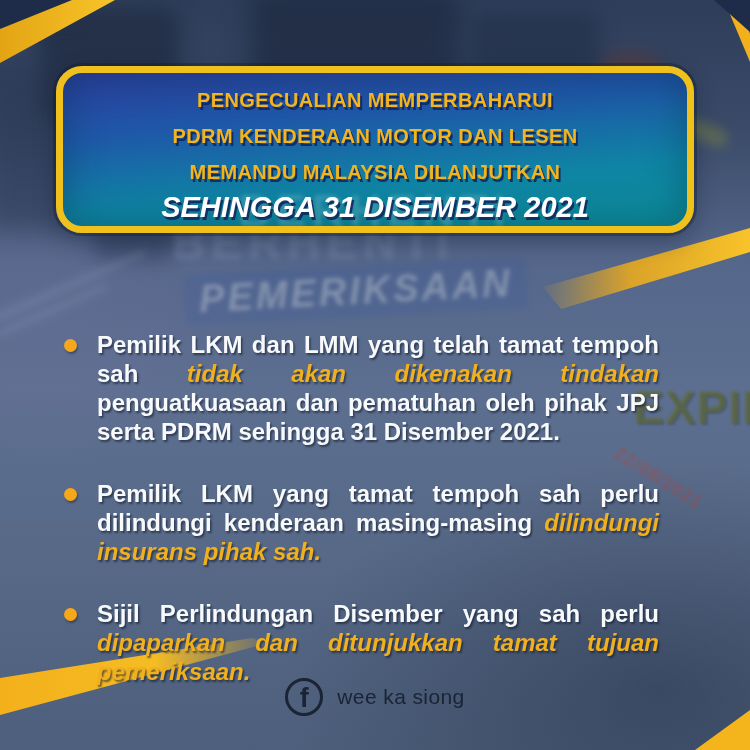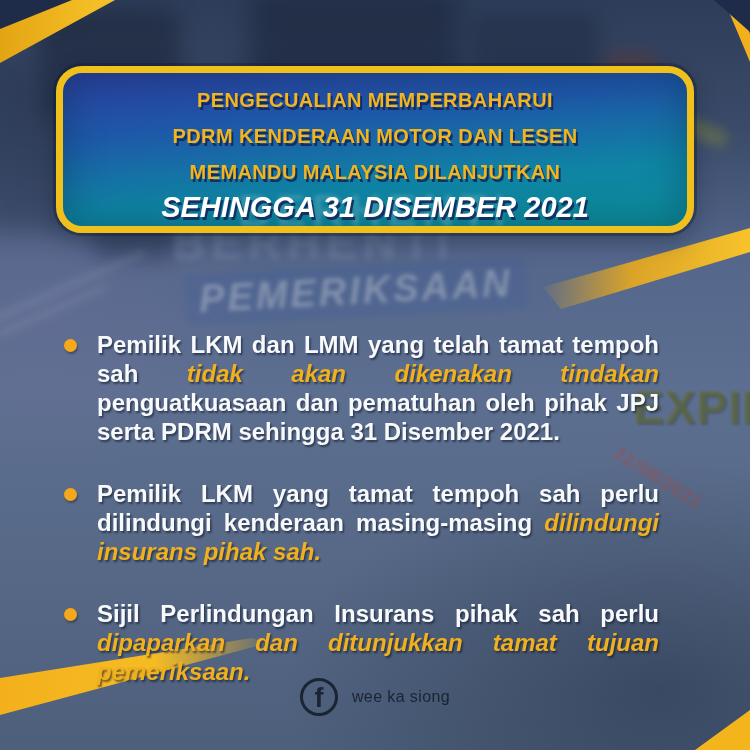--- a/index.html
+++ b/index.html
@@ -77,21 +77,21 @@
     display:flex;justify-content:center;align-items:center;gap:28px;}
   .social{display:flex;align-items:center;gap:14px;}
   .circle-icon{width:38px;height:38px;border:3px solid #1a2433;border-radius:50%;
     display:flex;align-items:center;justify-content:center;box-sizing:border-box;position:relative;}
   .fb-f{font-size:27px;font-weight:bold;color:#1a2433;line-height:1;margin-top:3px;}
   .ig-frame{width:19px;height:19px;border:2.5px solid #1a2433;border-radius:6px;
     box-sizing:border-box;position:relative;}
   .ig-lens{position:absolute;left:50%;top:50%;width:8px;height:8px;margin:-5.5px 0 0 -5.5px;
     border:1.5px solid #1a2433;border-radius:50%;}
   .ig-dot{position:absolute;right:1px;top:1px;width:2.5px;height:2.5px;border-radius:50%;background:#1a2433;}
-  .handle{font-size:16px;color:#1a2433;letter-spacing:.4px;}
+  .handle{font-size:21px;color:#1a2433;letter-spacing:.4px;}
 </style>
 </head>
 <body>
 
 <div class="poster">
 
   <div class="blob b1"></div>
   <div class="blob b2"></div>
   <div class="blob b3"></div>
   <div class="blob b4"></div>
@@ -131,21 +131,21 @@
       <span>Pemilik LKM dan LMM yang telah tamat tempoh sah </span><span class="hl">tidak akan dikenakan tindakan</span><span> penguatkuasaan dan pematuhan oleh pihak JPJ serta PDRM sehingga 31 Disember 2021.</span>
     </div>
 
     <div class="bullet">
       <span class="dot"></span>
       <span>Pemilik LKM yang tamat tempoh sah perlu dilindungi kenderaan masing-masing </span><span class="hl">dilindungi insurans pihak sah.</span><span></span>
     </div>
 
     <div class="bullet">
       <span class="dot"></span>
-      <span>Sijil Perlindungan Insurans pihak sah perlu </span><span class="hl">dipaparkan dan ditunjukkan tamat tujuan pemeriksaan.</span><span></span>
+      <span>Sijil Perlindungan Disember yang sah perlu </span><span class="hl">dipaparkan dan ditunjukkan tamat tujuan pemeriksaan.</span><span></span>
     </div>
 
   </div>
 
   <div class="footer">
     <div class="social">
       <span class="circle-icon">
         <span class="fb-f">f</span>
       </span>
       <span class="handle">wee ka siong</span>

